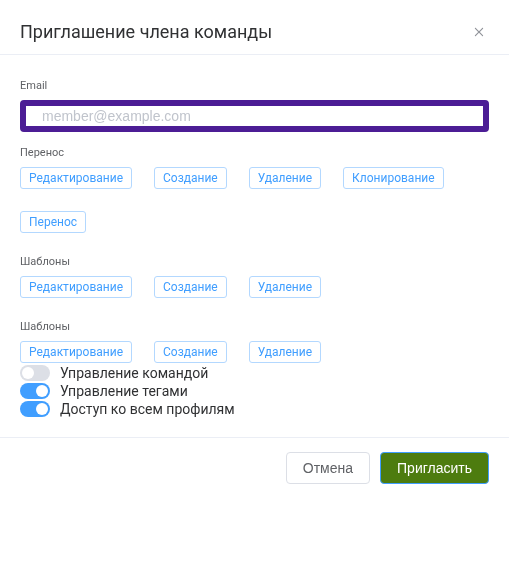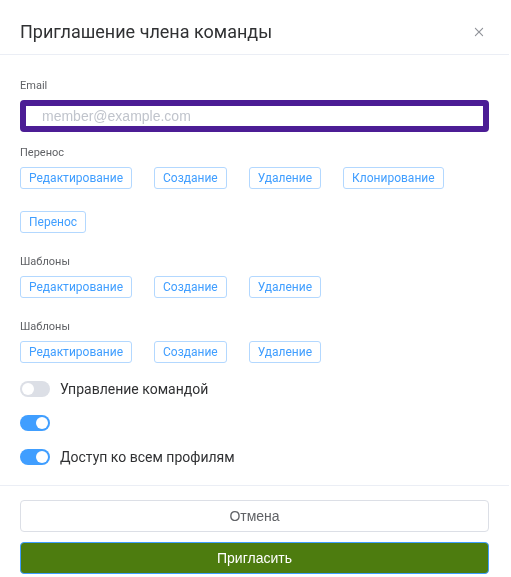--- a/index.html
+++ b/index.html
@@ -80,21 +80,21 @@
     border-radius: 3px;
     border: 1px solid #b3d8ff;
     color: #409eff;
     background: #ecf5ff00;
     cursor: pointer;
     white-space: nowrap;
   }
 
   .switch-row {
     display: flex;
-    margin-top: 18px;
+    margin-top: 2px;
   }
   .switch {
     width: 30px;
     height: 16px;
     border-radius: 8px;
     position: relative;
     cursor: pointer;
     flex-shrink: 0;
   }
   .switch .knob {
@@ -115,21 +115,20 @@
     font-size: 14px;
     color: #303133;
   }
 
   .dialog-footer {
     border-top: 1px solid #ebeef5;
     padding: 14px 20px;
     display: flex;
     justify-content: flex-end;
     gap: 10px;
-    flex-direction: column;
   }
   .btn {
     height: 32px;
     padding: 0 16px;
     font-size: 14px;
     border-radius: 4px;
     cursor: pointer;
     display: inline-flex;
     align-items: center;
     justify-content: center;
@@ -198,20 +197,21 @@
         <div class="switch-row">
           <span class="switch off">
             <span class="knob"></span>
           </span>
           <span class="switch-label">Управление командой</span>
         </div>
         <div class="switch-row">
           <span class="switch on">
             <span class="knob"></span>
           </span>
+          <span class="switch-label">Управление тегами</span>
         </div>
         <div class="switch-row">
           <span class="switch on">
             <span class="knob"></span>
           </span>
           <span class="switch-label">Доступ ко всем профилям</span>
         </div>
       </div>
 
   </div>

